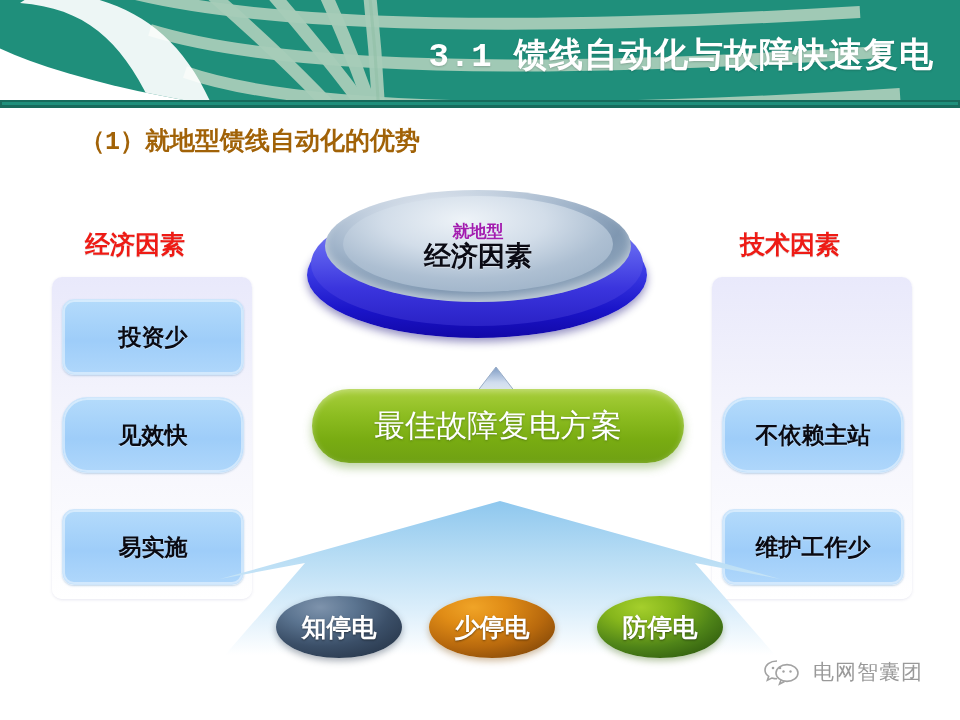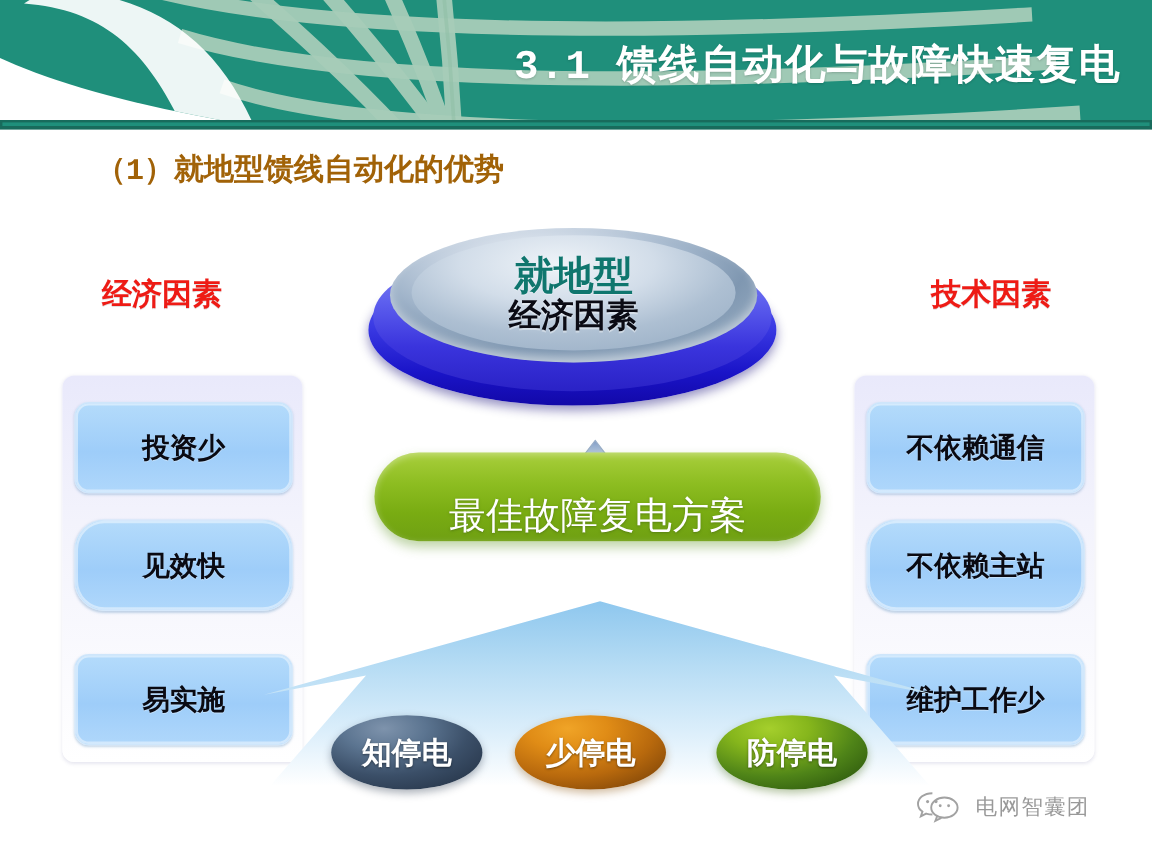--- a/index.html
+++ b/index.html
@@ -27,26 +27,26 @@
     text-shadow:0 1px 2px rgba(0,0,0,.18);
   }
 
   
   .subtitle{position:absolute;left:80px;top:124px;font-size:25px;font-weight:bold;color:#a16207;white-space:nowrap;}
 
   
   .col-heading{position:absolute;font-size:25px;font-weight:bold;color:#ee1b15;white-space:nowrap;
      text-shadow:0 1px 0 rgba(0,0,0,.12);text-align:center;}
   .col-heading.left{left:85px;top:228px;}
-  .col-heading.right{left:776px;top:228px;}
+  .col-heading.right{left:740px;top:228px;}
 
   
   .panel{position:absolute;width:200px;height:322px;border-radius:10px;
     background:linear-gradient(180deg,#e9e9fb 0%,#f3f3fc 38%,#ffffff 100%);
-    box-shadow:0 1px 3px rgba(120,120,170,.18);margin-top:36px;}
+    box-shadow:0 1px 3px rgba(120,120,170,.18);}
   .panel.left{left:52px;top:277px;}
   .panel.right{left:712px;top:277px;}
   .opt-box{position:absolute;left:10px;width:180px;height:74px;border-radius:12px;
     background:linear-gradient(180deg,#b4dbfb 0%,#9ecdf9 55%,#afd7fb 100%);
     border:1px solid #cfe6fb;
     box-shadow:inset 0 0 0 2px rgba(255,255,255,.45),0 1px 2px rgba(90,140,190,.35);
     display:flex;align-items:center;justify-content:center;}
   .opt-box .lbl{font-size:23px;font-weight:bold;color:#0a0a12;white-space:nowrap;
     text-shadow:0 1px 0 rgba(255,255,255,.35);}
   .opt-box.i0{top:22px;}
@@ -60,31 +60,31 @@
     box-shadow:0 4px 9px rgba(20,10,120,.45);}
   .disc-base2{position:absolute;left:8px;top:14px;width:332px;height:124px;border-radius:50%;
     background:linear-gradient(180deg,#8f93f4 0%,#5d5fee 40%,#3a34dd 70%,#2a22c6 100%);}
   .disc-top{position:absolute;left:22px;top:2px;width:306px;height:112px;border-radius:50%;
     background:radial-gradient(ellipse 70% 80% at 38% 22%, #e8edf4 0%, #c3d0df 34%, #9fb3c9 62%, #7f97b1 85%, #8ea4bb 100%);
     box-shadow:inset 0 -4px 8px rgba(255,255,255,.45);}
   .disc-face{position:absolute;left:40px;top:8px;width:270px;height:96px;border-radius:50%;
     background:radial-gradient(ellipse 75% 85% at 45% 25%, #eef3f8 0%, #d2dde9 40%, #adbfd2 72%, #9cb1c7 100%);}
   .disc-text{position:absolute;left:22px;top:6px;width:306px;height:108px;
     display:flex;flex-direction:column;align-items:center;justify-content:center;gap:2px;}
-  .disc-line1{font-size:33px;font-weight:bold;color:#0f766e;line-height:1.05;text-shadow:0 1px 0 rgba(255,255,255,.4);}
+  .disc-line1{font-size:17px;font-weight:bold;color:#a21caf;line-height:1.05;text-shadow:0 1px 0 rgba(255,255,255,.4);}
   .disc-line2{font-size:27px;font-weight:bold;color:#0b0b14;line-height:1.05;text-shadow:0 1px 0 rgba(255,255,255,.4);}
 
   
   .tri-small{position:absolute;left:469px;top:366px;width:54px;height:36px;}
 
   
-  .green-pill{position:absolute;left:312px;top:377px;width:372px;height:74px;border-radius:37px;
+  .green-pill{position:absolute;left:312px;top:389px;width:372px;height:74px;border-radius:37px;
     background:linear-gradient(180deg,#a9cf3c 0%,#8dbd21 35%,#79ac12 68%,#6fa013 100%);
     box-shadow:0 5px 10px rgba(110,160,60,.45), inset 0 2px 6px rgba(255,255,255,.35);
-    display:flex;align-items:flex-end;justify-content:center;}
+    display:flex;align-items:center;justify-content:center;}
   .green-pill .lbl{font-size:31px;color:#ffffff;font-weight:normal;white-space:nowrap;
     text-shadow:0 1px 2px rgba(60,90,20,.5);}
 
   
   .big-arrow{position:absolute;left:215px;top:497px;width:570px;height:160px;}
 
   
   .oval{position:absolute;width:126px;height:62px;border-radius:50%;
     display:flex;align-items:center;justify-content:center;}
   .oval .lbl{font-size:25px;font-weight:bold;color:#ffffff;white-space:nowrap;
@@ -94,21 +94,21 @@
     box-shadow:0 3px 7px rgba(40,55,75,.4);}
   .oval.o1{left:429px;top:596px;
     background:radial-gradient(ellipse 80% 90% at 35% 18%, #f0a427 0%, #e08c16 33%, #b8690d 72%, #8d4e09 100%);
     box-shadow:0 3px 7px rgba(140,85,15,.4);}
   .oval.o2{left:597px;top:596px;
     background:radial-gradient(ellipse 80% 90% at 35% 18%, #a5cf2c 0%, #86b61c 33%, #4f8418 72%, #356310 100%);
     box-shadow:0 3px 7px rgba(70,110,25,.4);}
 
   
   .watermark{position:absolute;left:762px;top:657px;display:flex;align-items:center;gap:9px;opacity:.62;}
-  .wm-text{font-size:18px;color:#5b5b5b;white-space:nowrap;letter-spacing:1px;}
+  .wm-text{font-size:21px;color:#5b5b5b;white-space:nowrap;letter-spacing:1px;}
 </style>
 </head>
 <body>
 
 <div id="slide">
 
   <div class="header">
     <div class="header-teal"></div>
 
     <svg class="globe" viewBox="0 0 960 101" preserveAspectRatio="none">
@@ -154,23 +154,20 @@
     <div class="opt-box i1">
       <span class="lbl">见效快</span>
     </div>
     <div class="opt-box i2">
       <span class="lbl">易实施</span>
     </div>
   </div>
 
   <div class="col-heading right">技术因素</div>
   <div class="panel right">
-    <div class="opt-box i0">
-      <span class="lbl">不依赖通信</span>
-    </div>
     <div class="opt-box i1">
       <span class="lbl">不依赖主站</span>
     </div>
     <div class="opt-box i2">
       <span class="lbl">维护工作少</span>
     </div>
   </div>
 
   <div class="disc-wrap">
     <div class="disc-base"></div>

